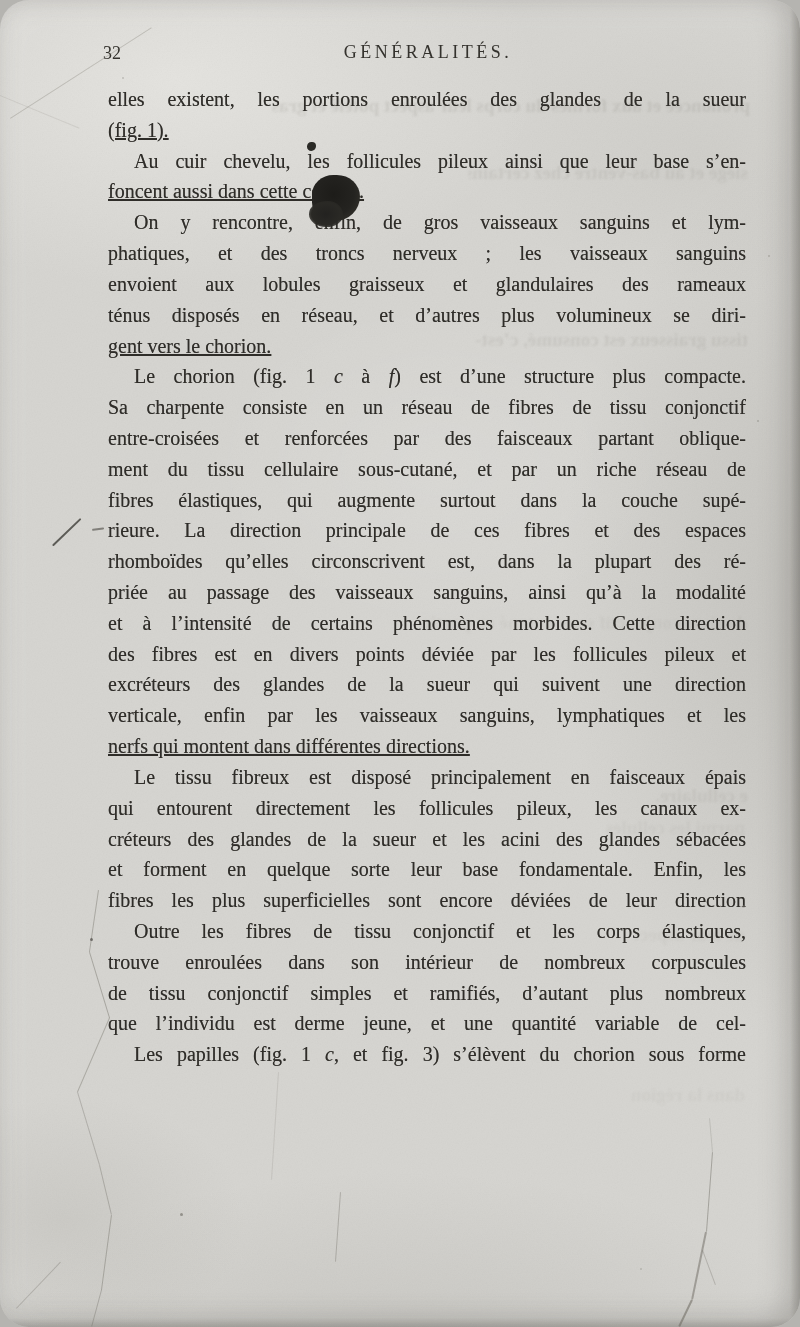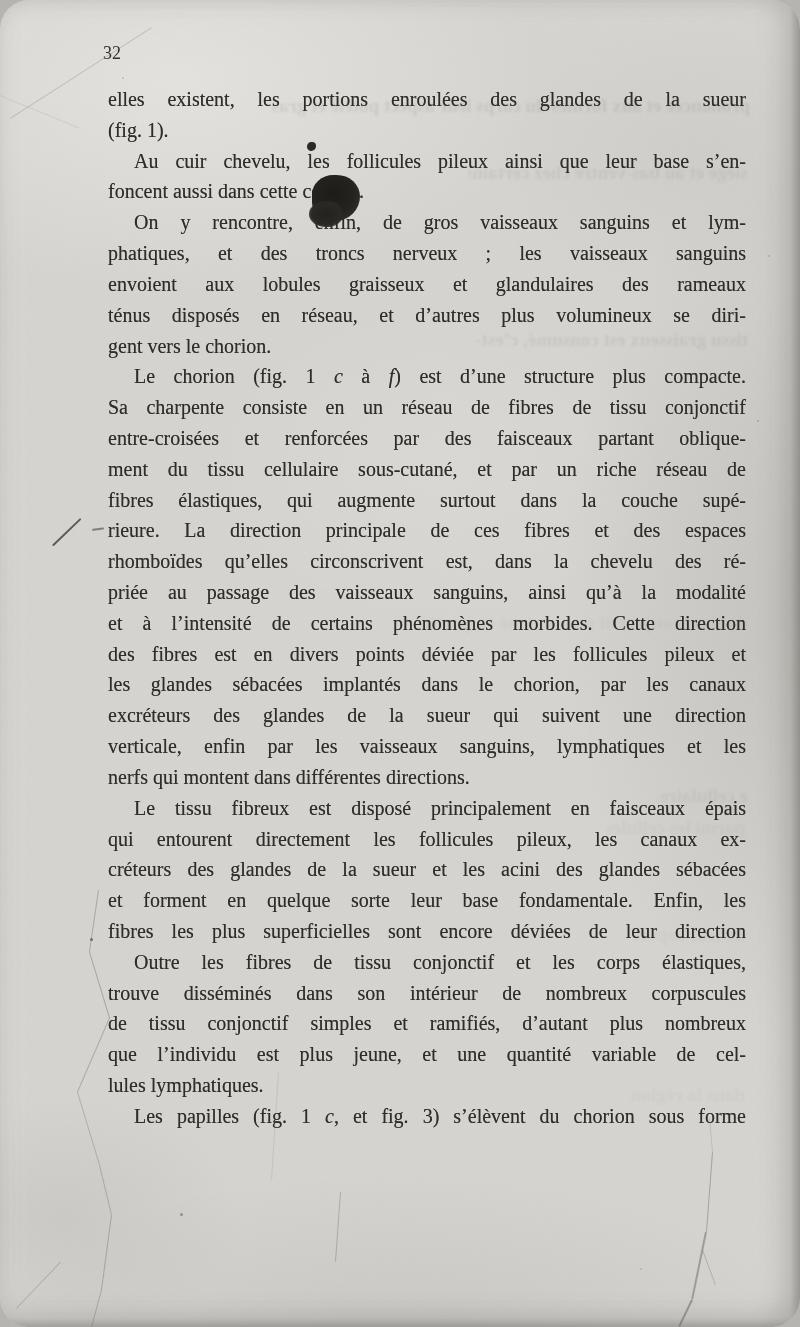--- a/index.html
+++ b/index.html
@@ -25,21 +25,21 @@
     position:absolute; left:108px; top:42px; width:640px; text-align:center;
     font-size:18px; letter-spacing:3.5px; color:#34322d; z-index:3;
   }
 
   .textblock { position:absolute; left:108px; top:84px; width:638px; z-index:3; color:#2f2d29; }
   .line {
     font-size:20px; line-height:30.82px; height:30.82px; overflow:hidden;
     text-align:justify; text-align-last:justify; -moz-text-align-last:justify;
     text-shadow:0 0 0.5px rgba(47,45,41,0.55);
   }
-  .line.end { text-align-last:left; -moz-text-align-last:left; }
+  .line.end { text-align-last:left;text-decoration:underline; -moz-text-align-last:left; }
   .line.indent { text-indent:26px; }
   .line i { font-style:italic; }
 
   .bleed {
     position:absolute; z-index:1; color:#827f77; font-weight:bold; font-size:19px;
     transform:scaleX(-1); filter:blur(1px); white-space:nowrap; overflow:hidden;
   }
 
   .crease { position:absolute; z-index:4; transform-origin:0 0; border-radius:1px; }
   .speck  { position:absolute; z-index:4; border-radius:50%; }
@@ -62,55 +62,54 @@
     background:linear-gradient(to left, rgba(100,98,92,0.35), rgba(100,98,92,0)); }
   .edge-bottom { position:absolute; left:0; bottom:0; width:100%; height:9px; z-index:7; pointer-events:none;
     background:linear-gradient(to top, rgba(105,103,96,0.28), rgba(105,103,96,0)); }
 </style>
 </head>
 <body>
 
 <div class="page">
 
   <span class="pagenum">32</span>
+  <div class="running-head">GÉNÉRALITÉS.</div>
 
   <main class="textblock">
       <div class="line">elles existent, les portions enroulées des glandes de la sueur</div>
       <div class="line end">(fig. 1).</div>
       <div class="line indent">Au cuir chevelu, les follicules pileux ainsi que leur base s’en-</div>
       <div class="line end">foncent aussi dans cette couche.</div>
       <div class="line indent">On y rencontre, enfin, de gros vaisseaux sanguins et lym-</div>
       <div class="line">phatiques, et des troncs nerveux ; les vaisseaux sanguins</div>
       <div class="line">envoient aux lobules graisseux et glandulaires des rameaux</div>
       <div class="line">ténus disposés en réseau, et d’autres plus volumineux se diri-</div>
       <div class="line end">gent vers le chorion.</div>
       <div class="line indent">Le chorion (fig. 1 <i>c</i> à <i>f</i>) est d’une structure plus compacte.</div>
       <div class="line">Sa charpente consiste en un réseau de fibres de tissu conjonctif</div>
       <div class="line">entre-croisées et renforcées par des faisceaux partant oblique-</div>
       <div class="line">ment du tissu cellulaire sous-cutané, et par un riche réseau de</div>
       <div class="line">fibres élastiques, qui augmente surtout dans la couche supé-</div>
       <div class="line">rieure. La direction principale de ces fibres et des espaces</div>
-      <div class="line">rhomboïdes qu’elles circonscrivent est, dans la chevelu des ré-</div>
+      <div class="line">rhomboïdes qu’elles circonscrivent est, dans la plupart des ré-</div>
       <div class="line">priée au passage des vaisseaux sanguins, ainsi qu’à la modalité</div>
       <div class="line">et à l’intensité de certains phénomènes morbides. Cette direction</div>
       <div class="line">des fibres est en divers points déviée par les follicules pileux et</div>
-      <div class="line">les glandes sébacées implantés dans le chorion, par les canaux</div>
       <div class="line">excréteurs des glandes de la sueur qui suivent une direction</div>
       <div class="line">verticale, enfin par les vaisseaux sanguins, lymphatiques et les</div>
       <div class="line end">nerfs qui montent dans différentes directions.</div>
       <div class="line indent">Le tissu fibreux est disposé principalement en faisceaux épais</div>
       <div class="line">qui entourent directement les follicules pileux, les canaux ex-</div>
       <div class="line">créteurs des glandes de la sueur et les acini des glandes sébacées</div>
       <div class="line">et forment en quelque sorte leur base fondamentale. Enfin, les</div>
       <div class="line">fibres les plus superficielles sont encore déviées de leur direction</div>
       <div class="line indent">Outre les fibres de tissu conjonctif et les corps élastiques,</div>
-      <div class="line">trouve disséminés dans son intérieur de nombreux corpuscules</div>
+      <div class="line">trouve enroulées dans son intérieur de nombreux corpuscules</div>
       <div class="line">de tissu conjonctif simples et ramifiés, d’autant plus nombreux</div>
-      <div class="line">que l’individu est plus jeune, et une quantité variable de cel-</div>
-      <div class="line end">lules lymphatiques.</div>
+      <div class="line">que l’individu est derme jeune, et une quantité variable de cel-</div>
       <div class="line indent">Les papilles (fig. 1 <i>c</i>, et fig. 3) s’élèvent du chorion sous forme</div>
     </main>
 
   <div class="blot" style="left: 312px; top: 175px; width: 48px; height: 46px;"></div>
   <div class="blot-dot" style="left: 307px; top: 142px; width: 9px; height: 9px;"></div>
 
   <div id="artifacts">
       <div class="bleed" style="left: 150px; top: 95px; width: 600px; opacity: 0.17;">prononcée et aux formes du corps leur aspect potelé et gras</div>
       <div class="bleed" style="left: 468px; top: 162px; width: 280px; opacity: 0.14;">siège et au bas-ventre chez certains</div>
       <div class="bleed" style="left: 430px; top: 329px; width: 318px; opacity: 0.15;">tissu graisseux est consumé, c’est-</div>

